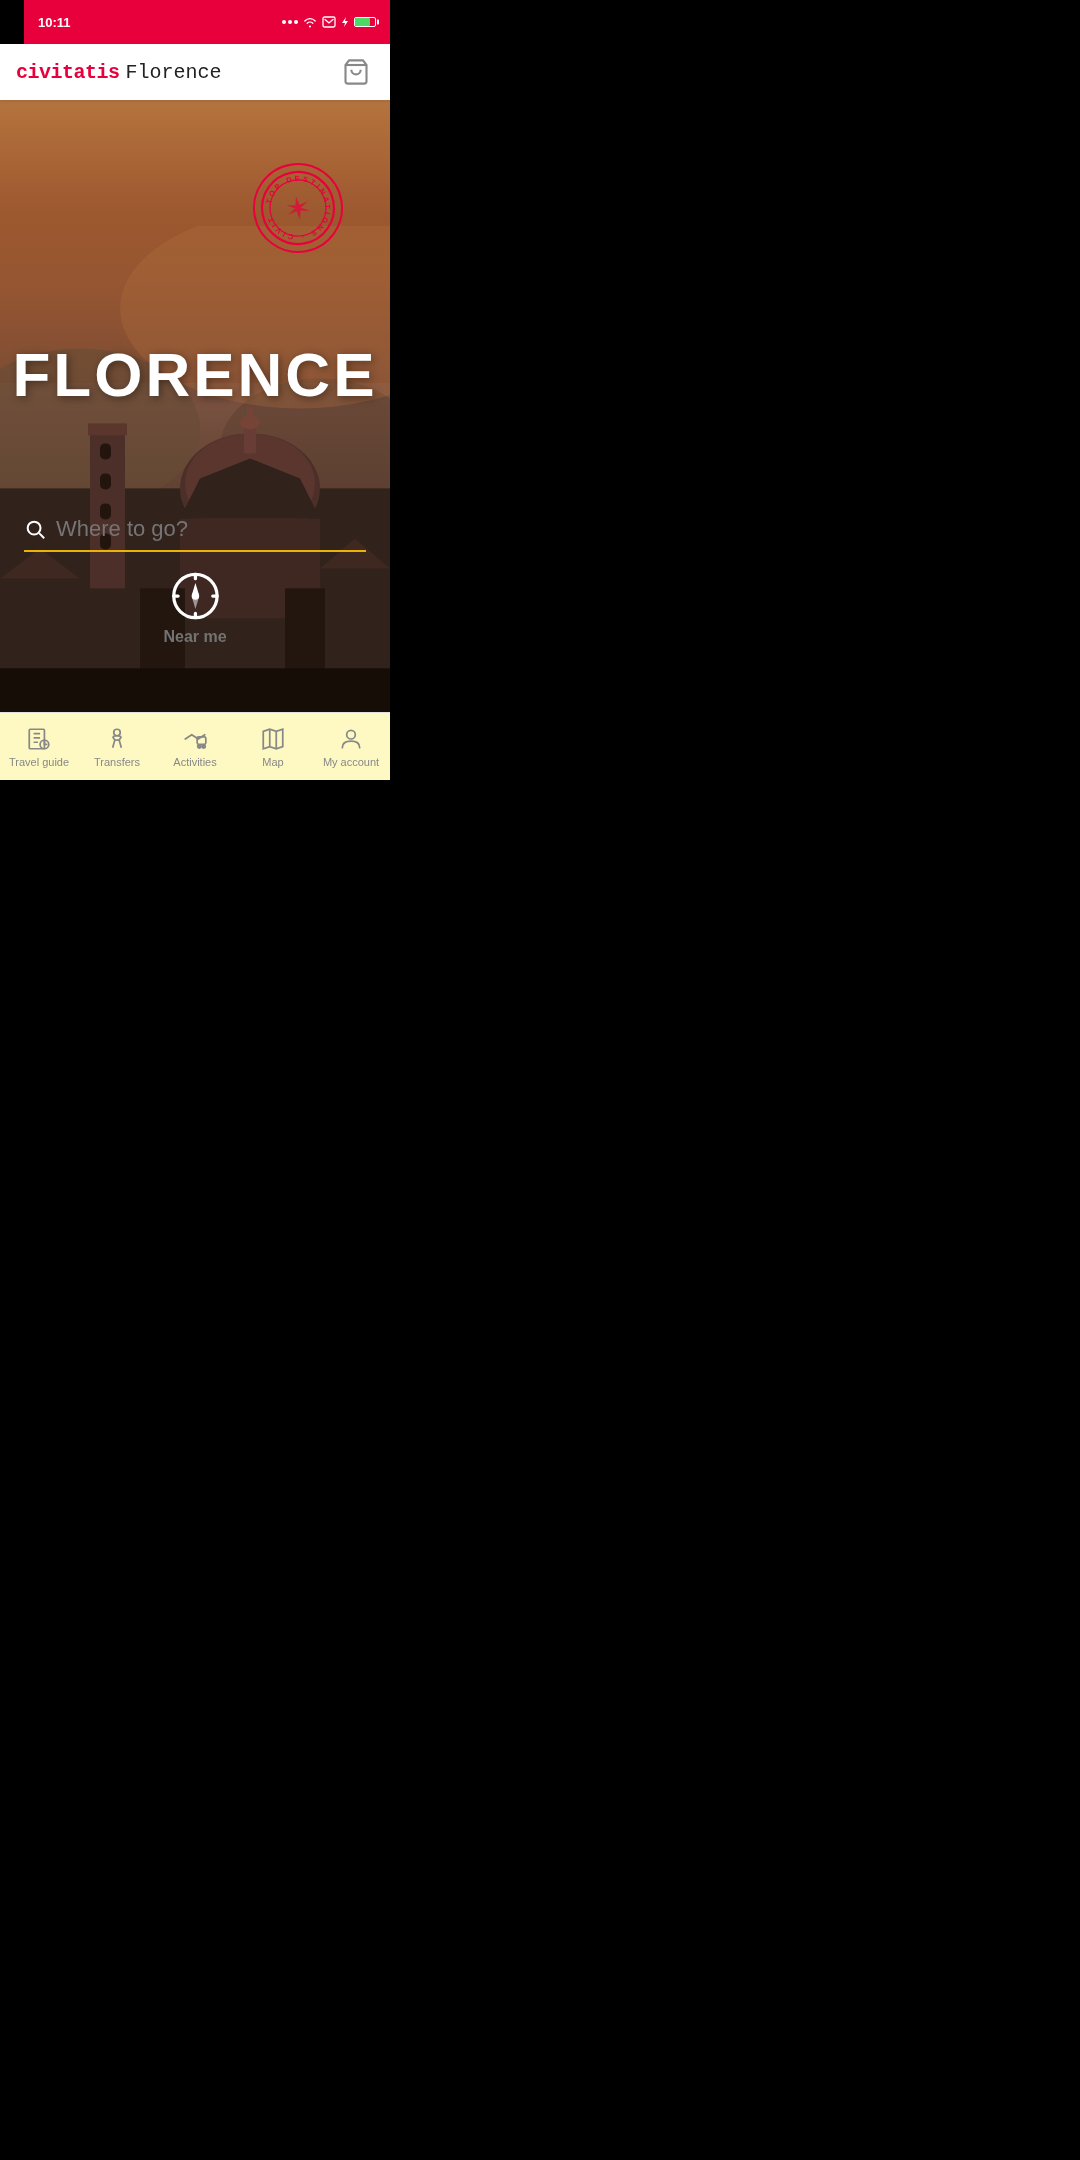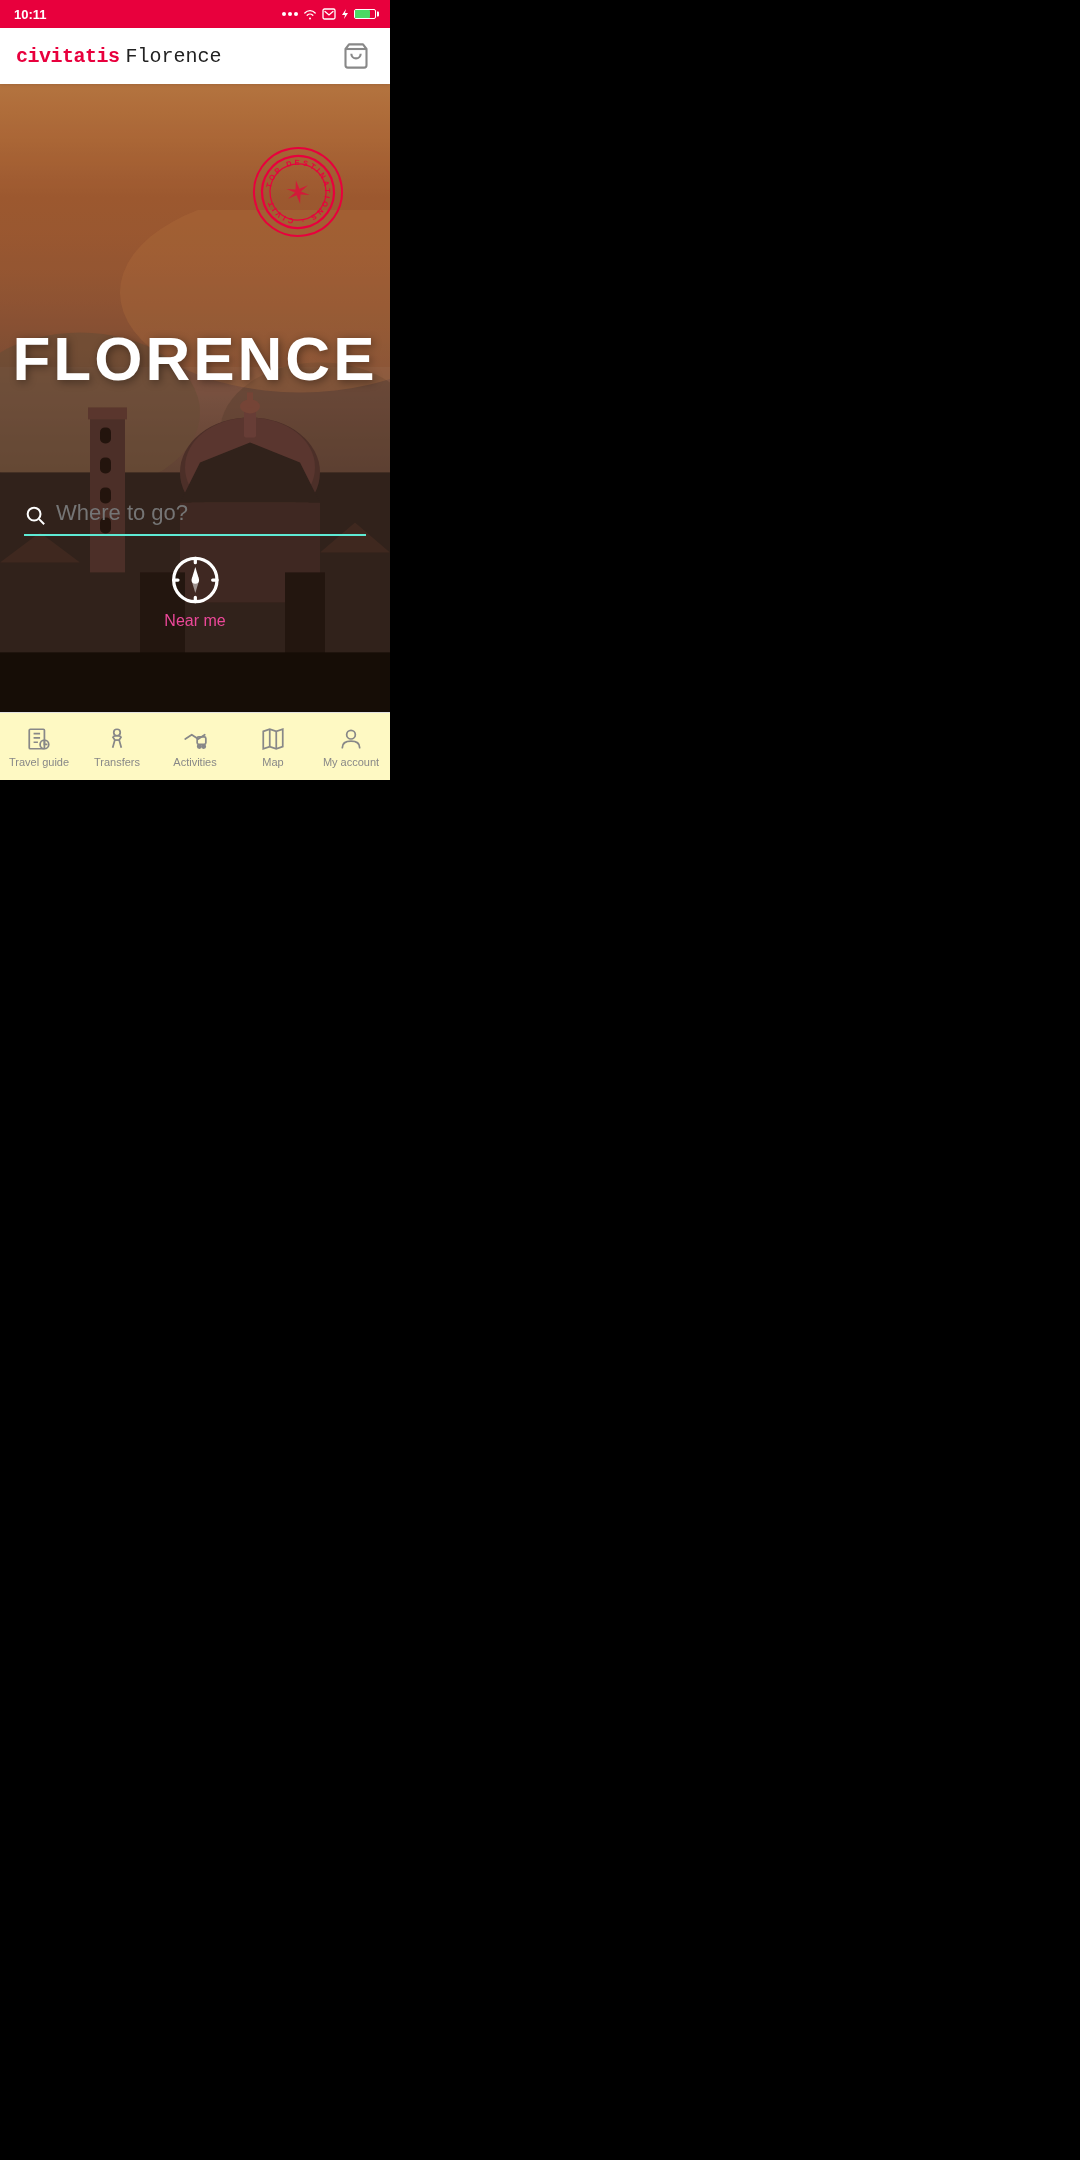--- a/index.html
+++ b/index.html
@@ -10,27 +10,28 @@
       height: 780px;
       font-family: -apple-system, BlinkMacSystemFont, 'Helvetica Neue', Arial, sans-serif;
       overflow: hidden;
       position: relative;
       background: #000;
     }
 
     
     .status-bar {
       background: #e8003d;
-      height: 28px;
+      height: 44px;
       display: flex;
       align-items: center;
       justify-content: space-between;
       padding: 0 14px;
       position: relative;
       z-index: 10;
+      margin-left: 24px;
     }
     .status-time {
       color: white;
       font-size: 13px;
       font-weight: 600;
     }
     .status-icons {
       display: flex;
       align-items: center;
       gap: 5px;
@@ -201,23 +202,23 @@
     
     .search-container {
       position: absolute;
       bottom: 28%;
       left: 0; right: 0;
       padding: 0 24px;
       z-index: 5;
     }
     .search-bar {
       display: flex;
-      align-items: flex-end;
+      align-items: center;
       gap: 10px;
-      border-bottom: 2px solid #5eead4;
+      border-bottom: 2px solid #eab308;
       padding-bottom: 8px;
     }
     .search-icon-svg {
       width: 22px; height: 22px;
       stroke: white;
       fill: none;
       stroke-width: 2.2;
       flex-shrink: 0;
     }
     .search-input-fake {
@@ -244,23 +245,23 @@
       z-index: 5;
       cursor: pointer;
     }
     .compass-icon {
       width: 52px; height: 52px;
       stroke: white;
       fill: none;
       stroke-width: 1.5;
     }
     .near-me-label {
-      color: #ec4899;
+      color: #737373;
       font-size: 16px;
-      font-weight: 400;
+      font-weight: 700;
     }
 
     
     .bottom-nav {
       position: absolute;
       bottom: 0;
       left: 0; right: 0;
       height: 68px;
       background: #fef9c3;
       border-top: 1px solid #e0e0e0;

